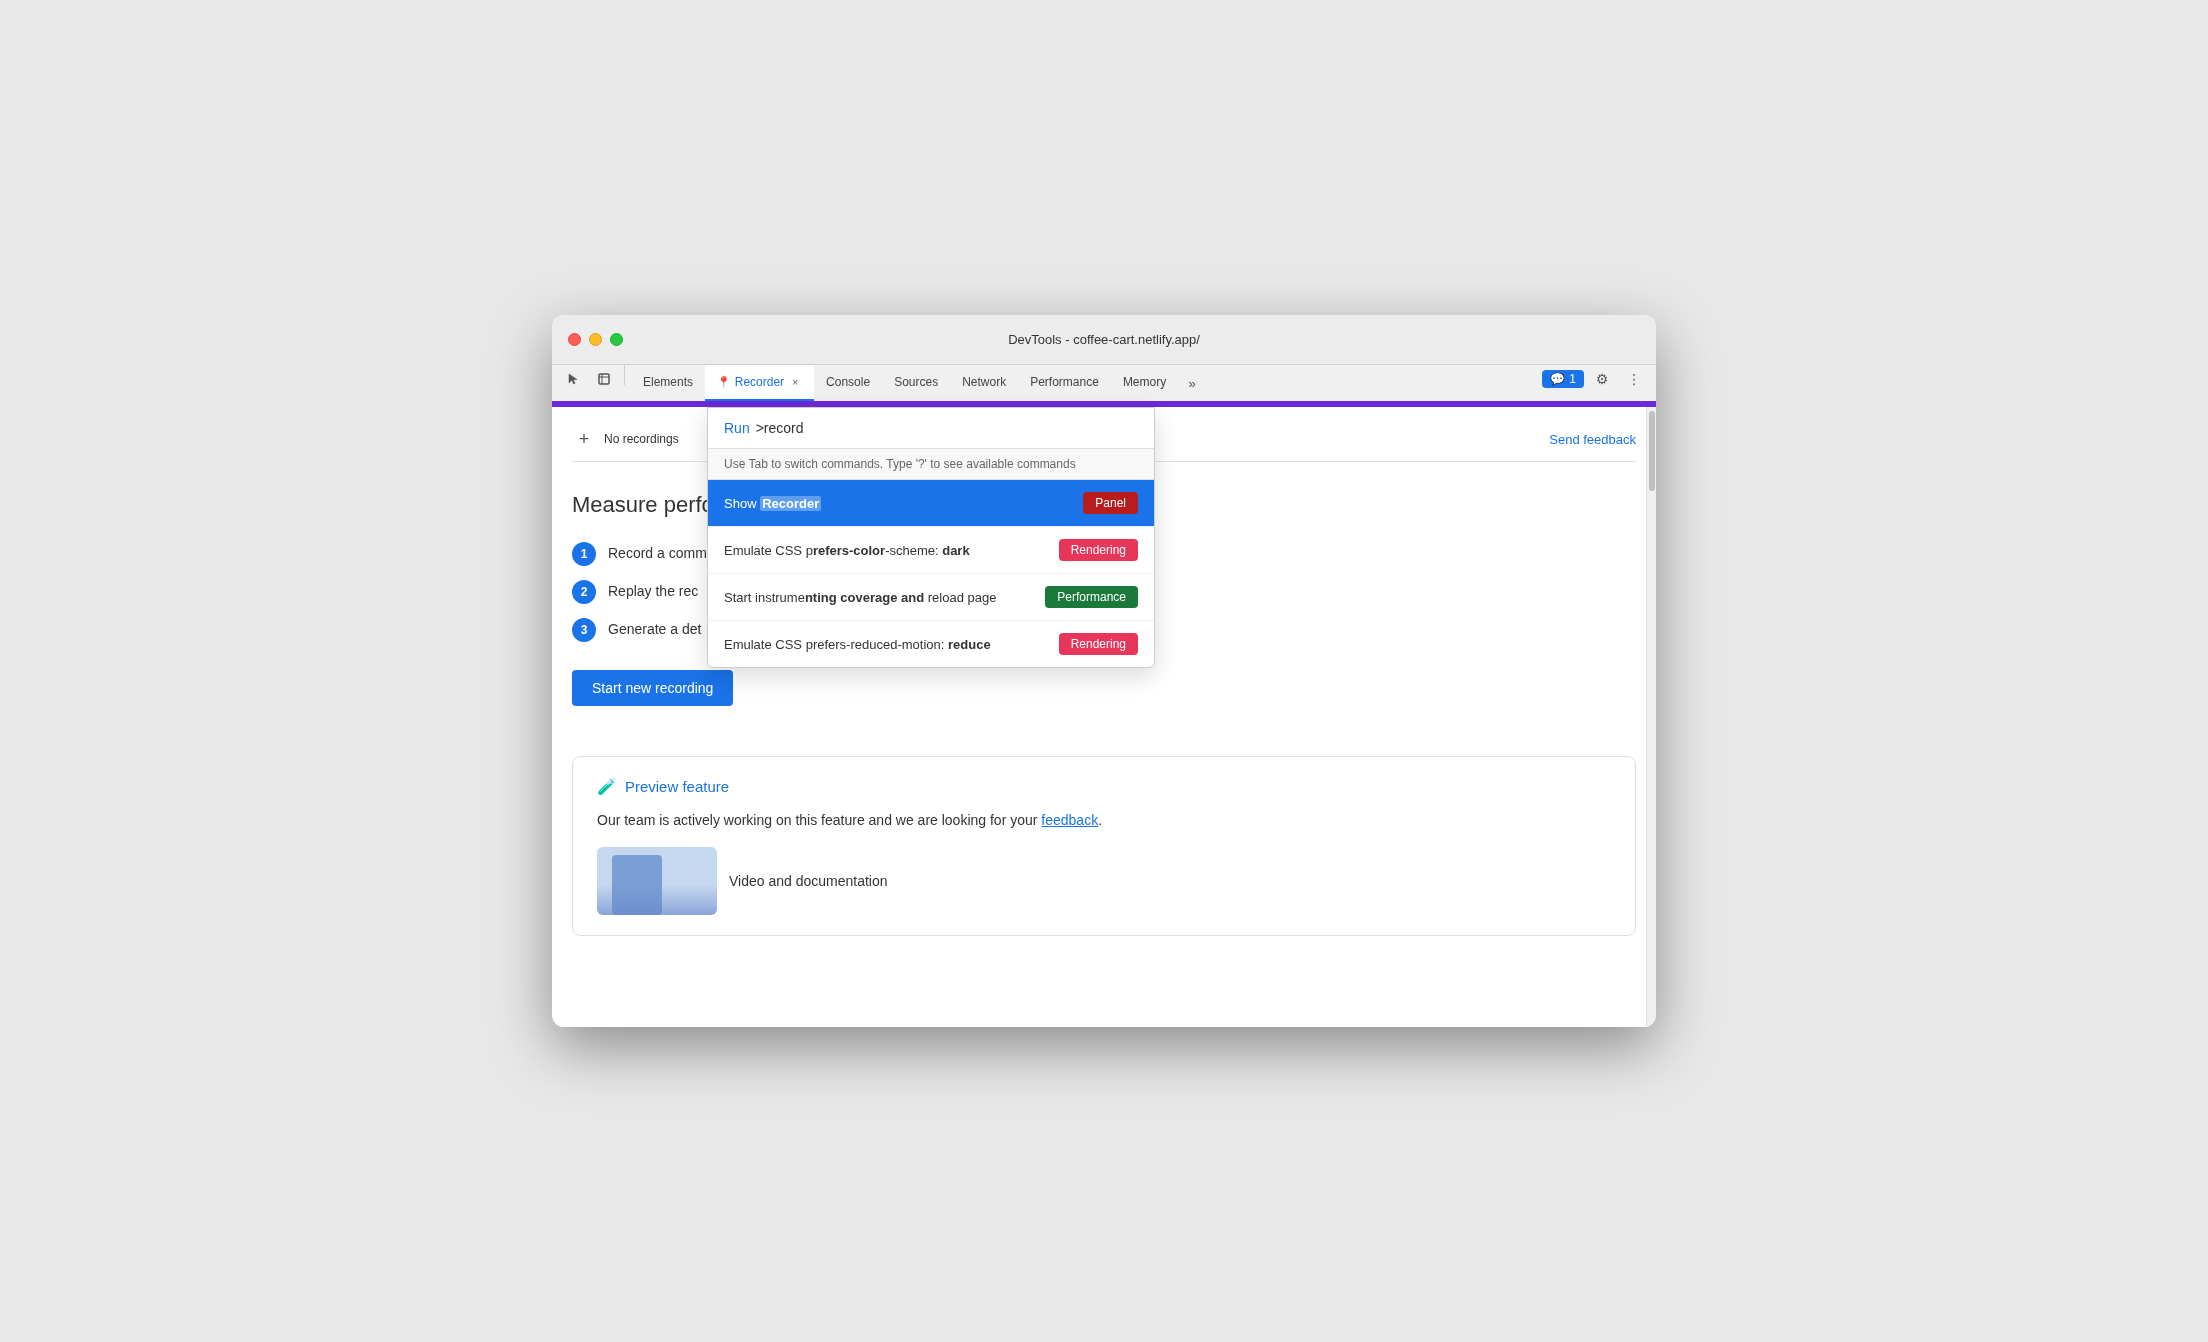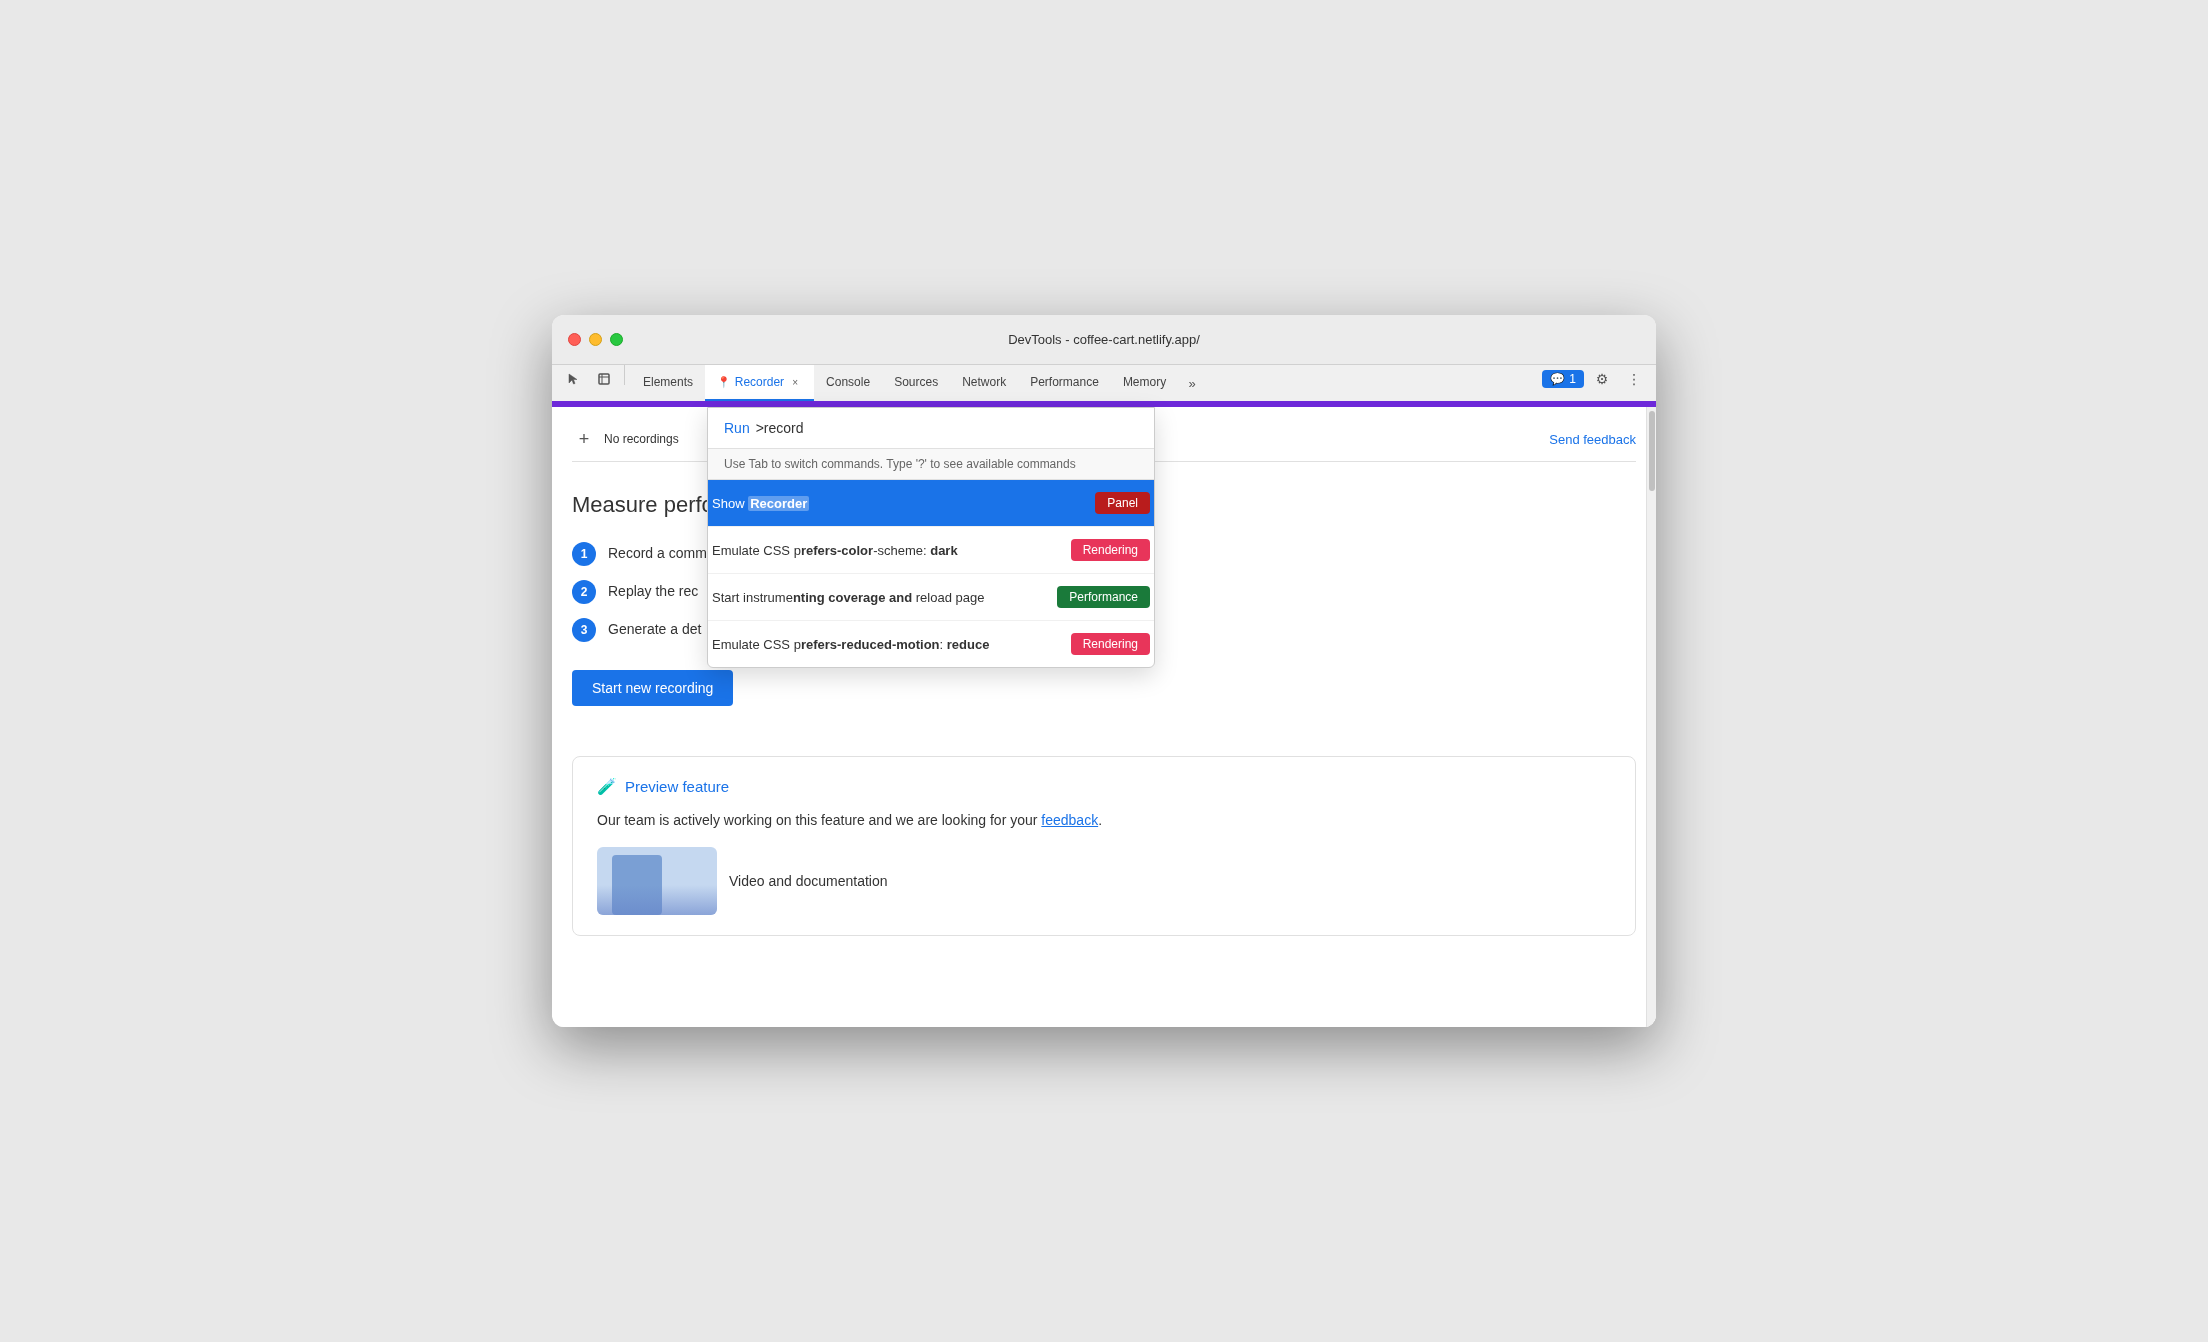--- a/index.html
+++ b/index.html
@@ -388,21 +388,21 @@
 
     .cmd-hint {
       padding: 8px 16px;
       font-size: 12px;
       color: #666;
       background: #f8f8f8;
       border-bottom: 1px solid #e0e0e0;
     }
 
     .cmd-item {
-      padding: 12px 4px;
+      padding: 12px 16px;
       display: flex;
       align-items: center;
       justify-content: space-between;
       font-size: 13px;
       color: #333;
       cursor: pointer;
       border-bottom: 1px solid #f0f0f0;
     }
 
     .cmd-item:last-child { border-bottom: none; }
@@ -590,20 +590,20 @@
 
       <div class="cmd-item">
         <span class="cmd-item-text">
           Start instrume<span class="highlight" style="font-weight:700;">nting</span> <strong>c</strong><span style="font-weight:700;">overage</span> <strong>and</strong> reload page
         </span>
         <span class="cmd-badge performance">Performance</span>
       </div>
 
       <div class="cmd-item">
         <span class="cmd-item-text">
-          Emulate CSS p<span style="font-weight:700;">refers-reduced-motion</span>: <strong>reduce</strong>
+          Emulate CSS p<span style="font-weight:400;">refers-reduced-motion</span>: <strong>reduce</strong>
         </span>
         <span class="cmd-badge rendering">Rendering</span>
       </div>
     </div>
 
   </div>
 </div>
 
 </body></html>

